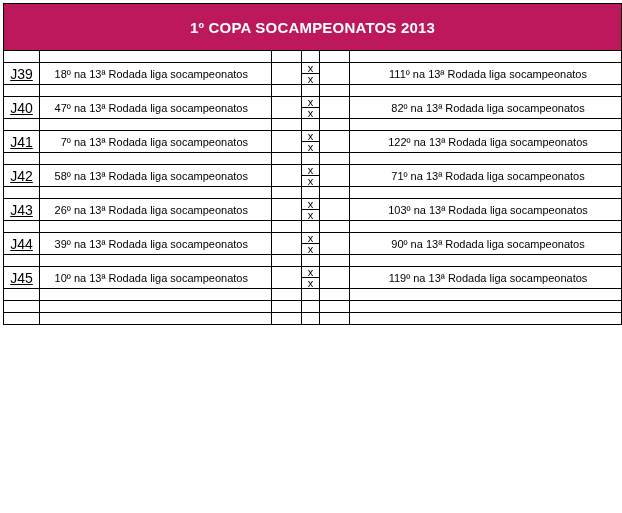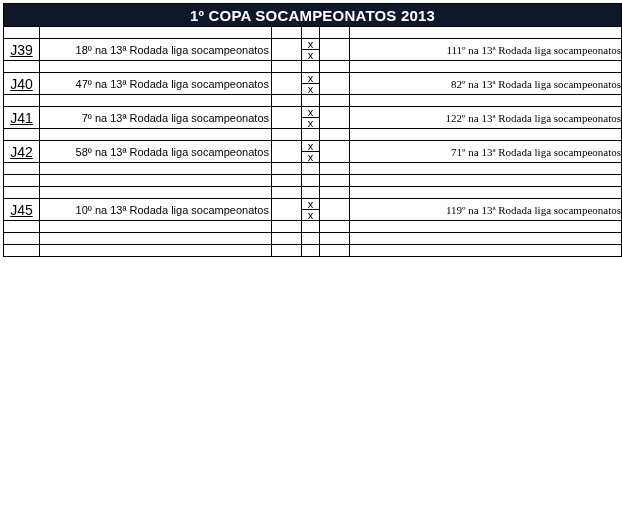--- a/index.html
+++ b/index.html
@@ -26,29 +26,29 @@
     margin: 3px 0 0 3px;
   }
   table.fixture col.c-code  { width: 36px; }
   table.fixture col.c-home  { width: 232px; }
   table.fixture col.c-sa    { width: 30px; }
   table.fixture col.c-x     { width: 18px; }
   table.fixture col.c-sb    { width: 30px; }
   table.fixture col.c-away  { width: 272px; }
 
   .title-row td {
-    background: #0f172a;
+    background: #be185d;
     color: #ffffff;
     font-weight: bold;
     font-size: 15px;
     text-align: center;
     letter-spacing: .2px;
     height: 22px;
     border: 1px solid #000000;
-    padding: 0;
+    padding: 12px;
   }
   td {
     border: 1px solid #000000;
     padding: 0;
     font-size: 11px;
     color: #000000;
     background: #ffffff;
   }
   tr.match td { height: 21px; }
   tr.spacer td {
@@ -60,30 +60,29 @@
   }
   .code {
     text-align: center;
     font-size: 14px;
     font-weight: normal;
     color: #000000;
     text-decoration: underline;
   }
   .home {
     text-align: right;
-    padding-right: 2px;
+    padding-right: 23px;
     white-space: nowrap;
     overflow: hidden;
   }
   .away {
-    text-align: right;
+    text-align: center;
     padding-left: 5px;
     white-space: nowrap;
     overflow: hidden;
-    font-family: Liberation Serif, serif;
   }
   .score {
     text-align: center;
   }
   .xcell {
     text-align: center;
     font-size: 11px;
     color: #000000;
     line-height: 10px;
   }
@@ -188,27 +187,49 @@
           <td class="away">71º na 13ª Rodada liga socampeonatos</td>
         </tr>
         <tr class="spacer">
           <td></td>
           <td></td>
           <td></td>
           <td></td>
           <td></td>
           <td></td>
         </tr>
-        <tr class="spacer">
-          <td></td>
-          <td></td>
-          <td></td>
-          <td></td>
-          <td></td>
-          <td></td>
+        <tr class="match">
+          <td class="code">J43</td>
+          <td class="home">26º na 13ª Rodada liga socampeonatos</td>
+          <td class="score"></td>
+          <td class="xcell">
+            <span class="x-top half-top">x</span>
+            <span class="x-bot half-bot">x</span>
+          </td>
+          <td class="score"></td>
+          <td class="away">103º na 13ª Rodada liga socampeonatos</td>
+        </tr>
+        <tr class="spacer">
+          <td></td>
+          <td></td>
+          <td></td>
+          <td></td>
+          <td></td>
+          <td></td>
+        </tr>
+        <tr class="match">
+          <td class="code">J44</td>
+          <td class="home">39º na 13ª Rodada liga socampeonatos</td>
+          <td class="score"></td>
+          <td class="xcell">
+            <span class="x-top half-top">x</span>
+            <span class="x-bot half-bot">x</span>
+          </td>
+          <td class="score"></td>
+          <td class="away">90º na 13ª Rodada liga socampeonatos</td>
         </tr>
         <tr class="spacer">
           <td></td>
           <td></td>
           <td></td>
           <td></td>
           <td></td>
           <td></td>
         </tr>
         <tr class="match">

